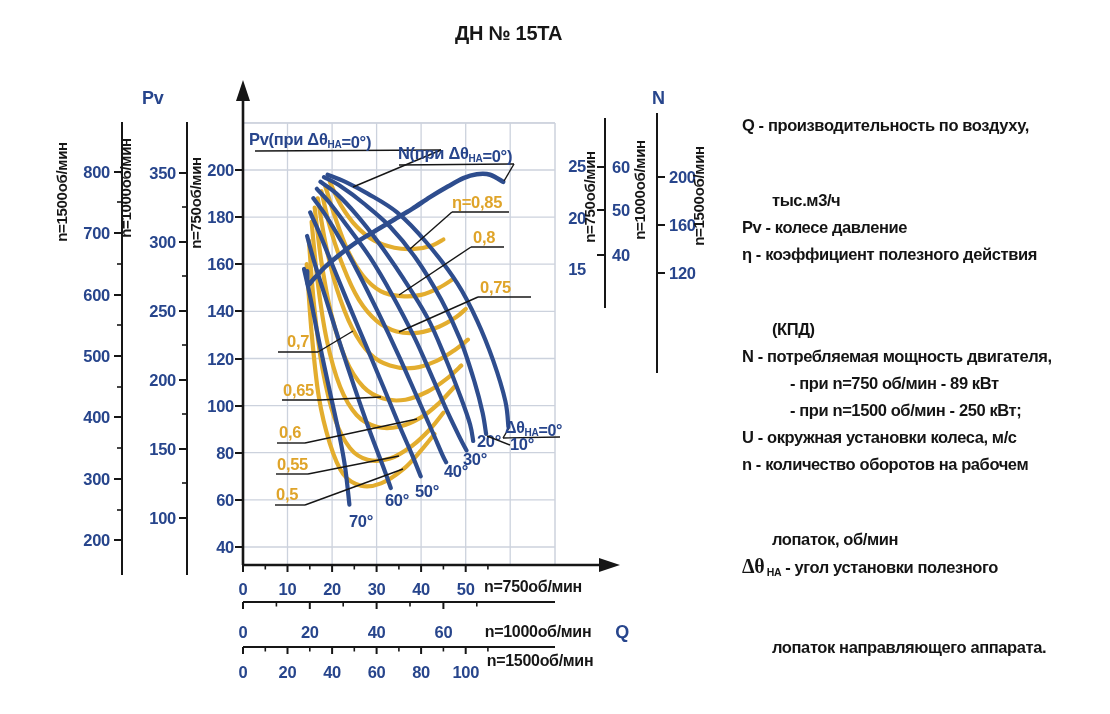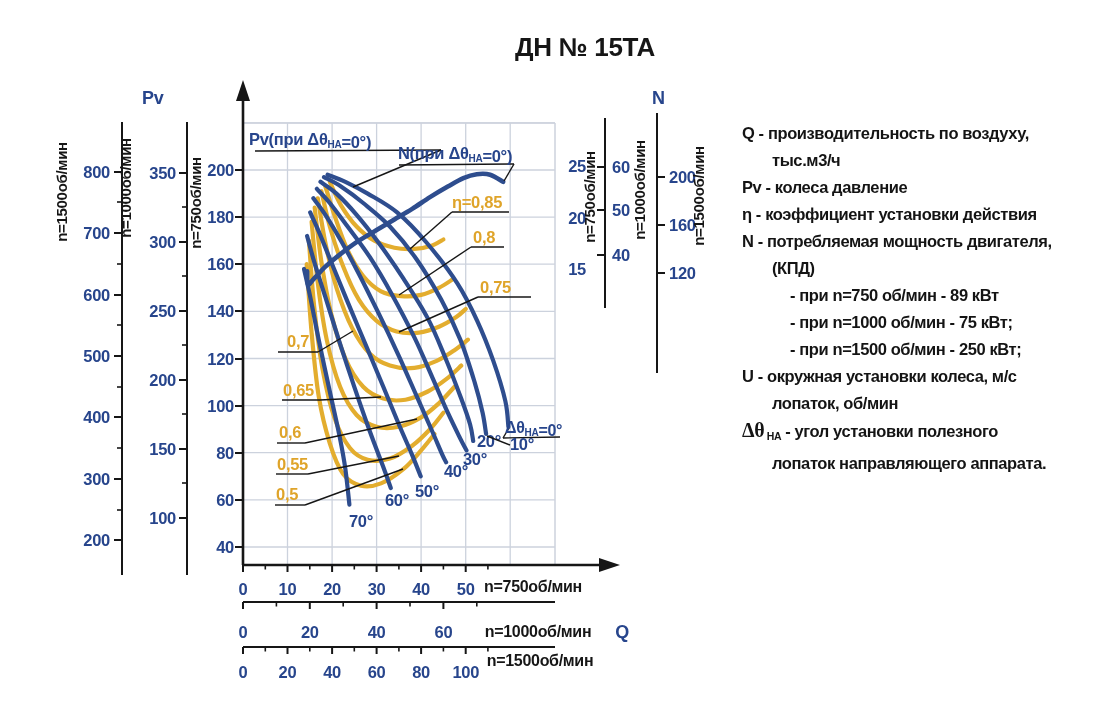--- a/index.html
+++ b/index.html
@@ -1,24 +1,24 @@
 <!DOCTYPE html>
 <html><head>
 <meta charset="utf-8">
 <style>
   html,body{margin:0;padding:0;background:#ffffff;}
   .stage{position:relative;width:1110px;height:714px;background:#ffffff;overflow:hidden;
          font-family:"Liberation Sans", sans-serif;}
-  .title{position:absolute;left:455px;top:32px;width:260px;text-align:center;
-         font-size:26px;font-weight:bold;color:#161616;letter-spacing:-0.3px;}
+  .title{position:absolute;left:455px;top:22px;width:260px;
+         font-size:20px;font-weight:bold;color:#161616;letter-spacing:-0.3px;}
   #chart{position:absolute;left:0;top:0;}
-  #legend{position:absolute;left:742px;top:120px;width:360px;color:#141414;
+  #legend{position:absolute;left:742px;top:112px;width:360px;color:#141414;
           font-size:16.5px;font-weight:bold;letter-spacing:-0.4px;line-height:27px;}
   .lg-line{white-space:nowrap;}
-  .ind1{padding-left:30px;}
+  .ind1{padding-left:30px;margin-top:48px;}
   .ind2{padding-left:48px;}
   .theta{font-family:"Liberation Serif", serif;font-size:20px;font-weight:bold;}
   .sub{font-size:10.5px;vertical-align:-3px;}
 </style>
 </head>
 <body>
 
 <div class="stage">
   <div class="title">ДН № 15ТА</div>
   <svg id="chart" width="1110" height="714" viewBox="0 0 1110 714">
@@ -235,25 +235,25 @@
       <line x1="276" y1="474" x2="308" y2="474" stroke="#161616" stroke-width="1.4"></line>
       <line x1="308" y1="474" x2="399" y2="456" stroke="#161616" stroke-width="1.4"></line>
       <text x="277" y="470" fill="#dfa42a" font-size="16.5" font-weight="bold" text-anchor="start" font-family="&quot;Liberation Sans&quot;, sans-serif" letter-spacing="-0.3">0,55</text>
       <line x1="275" y1="505" x2="305" y2="505" stroke="#161616" stroke-width="1.4"></line>
       <line x1="305" y1="505" x2="403" y2="469" stroke="#161616" stroke-width="1.4"></line>
       <text x="276" y="500" fill="#dfa42a" font-size="16.5" font-weight="bold" text-anchor="start" font-family="&quot;Liberation Sans&quot;, sans-serif" letter-spacing="-0.3">0,5</text>
     </svg>
   <div id="legend">
       <div class="lg-line">Q - производительность по воздуху,</div>
       <div class="lg-line ind1">тыс.м3/ч</div>
-      <div class="lg-line">Pv - колеса давление</div>
-      <div class="lg-line">η - коэффициент установки действия</div>
+      <div class="lg-line">Pv - колесе давление</div>
+      <div class="lg-line">η - коэффициент полезного действия</div>
+      <div class="lg-line ind1">(КПД)</div>
       <div class="lg-line">N - потребляемая мощность двигателя,</div>
-      <div class="lg-line ind1">(КПД)</div>
       <div class="lg-line ind2">- при n=750 об/мин - 89 кВт</div>
-      <div class="lg-line ind2">- при n=1000 об/мин - 75 кВт;</div>
       <div class="lg-line ind2">- при n=1500 об/мин - 250 кВт;</div>
       <div class="lg-line">U - окружная установки колеса, м/с</div>
+      <div class="lg-line">n - количество оборотов на рабочем</div>
       <div class="lg-line ind1">лопаток, об/мин</div>
       <div class="lg-line"><span class="theta">Δθ</span><span class="sub"> НА</span><span> - угол установки полезного</span></div>
       <div class="lg-line ind1">лопаток направляющего аппарата.</div>
     </div>
 </div>
 
 </body></html>

